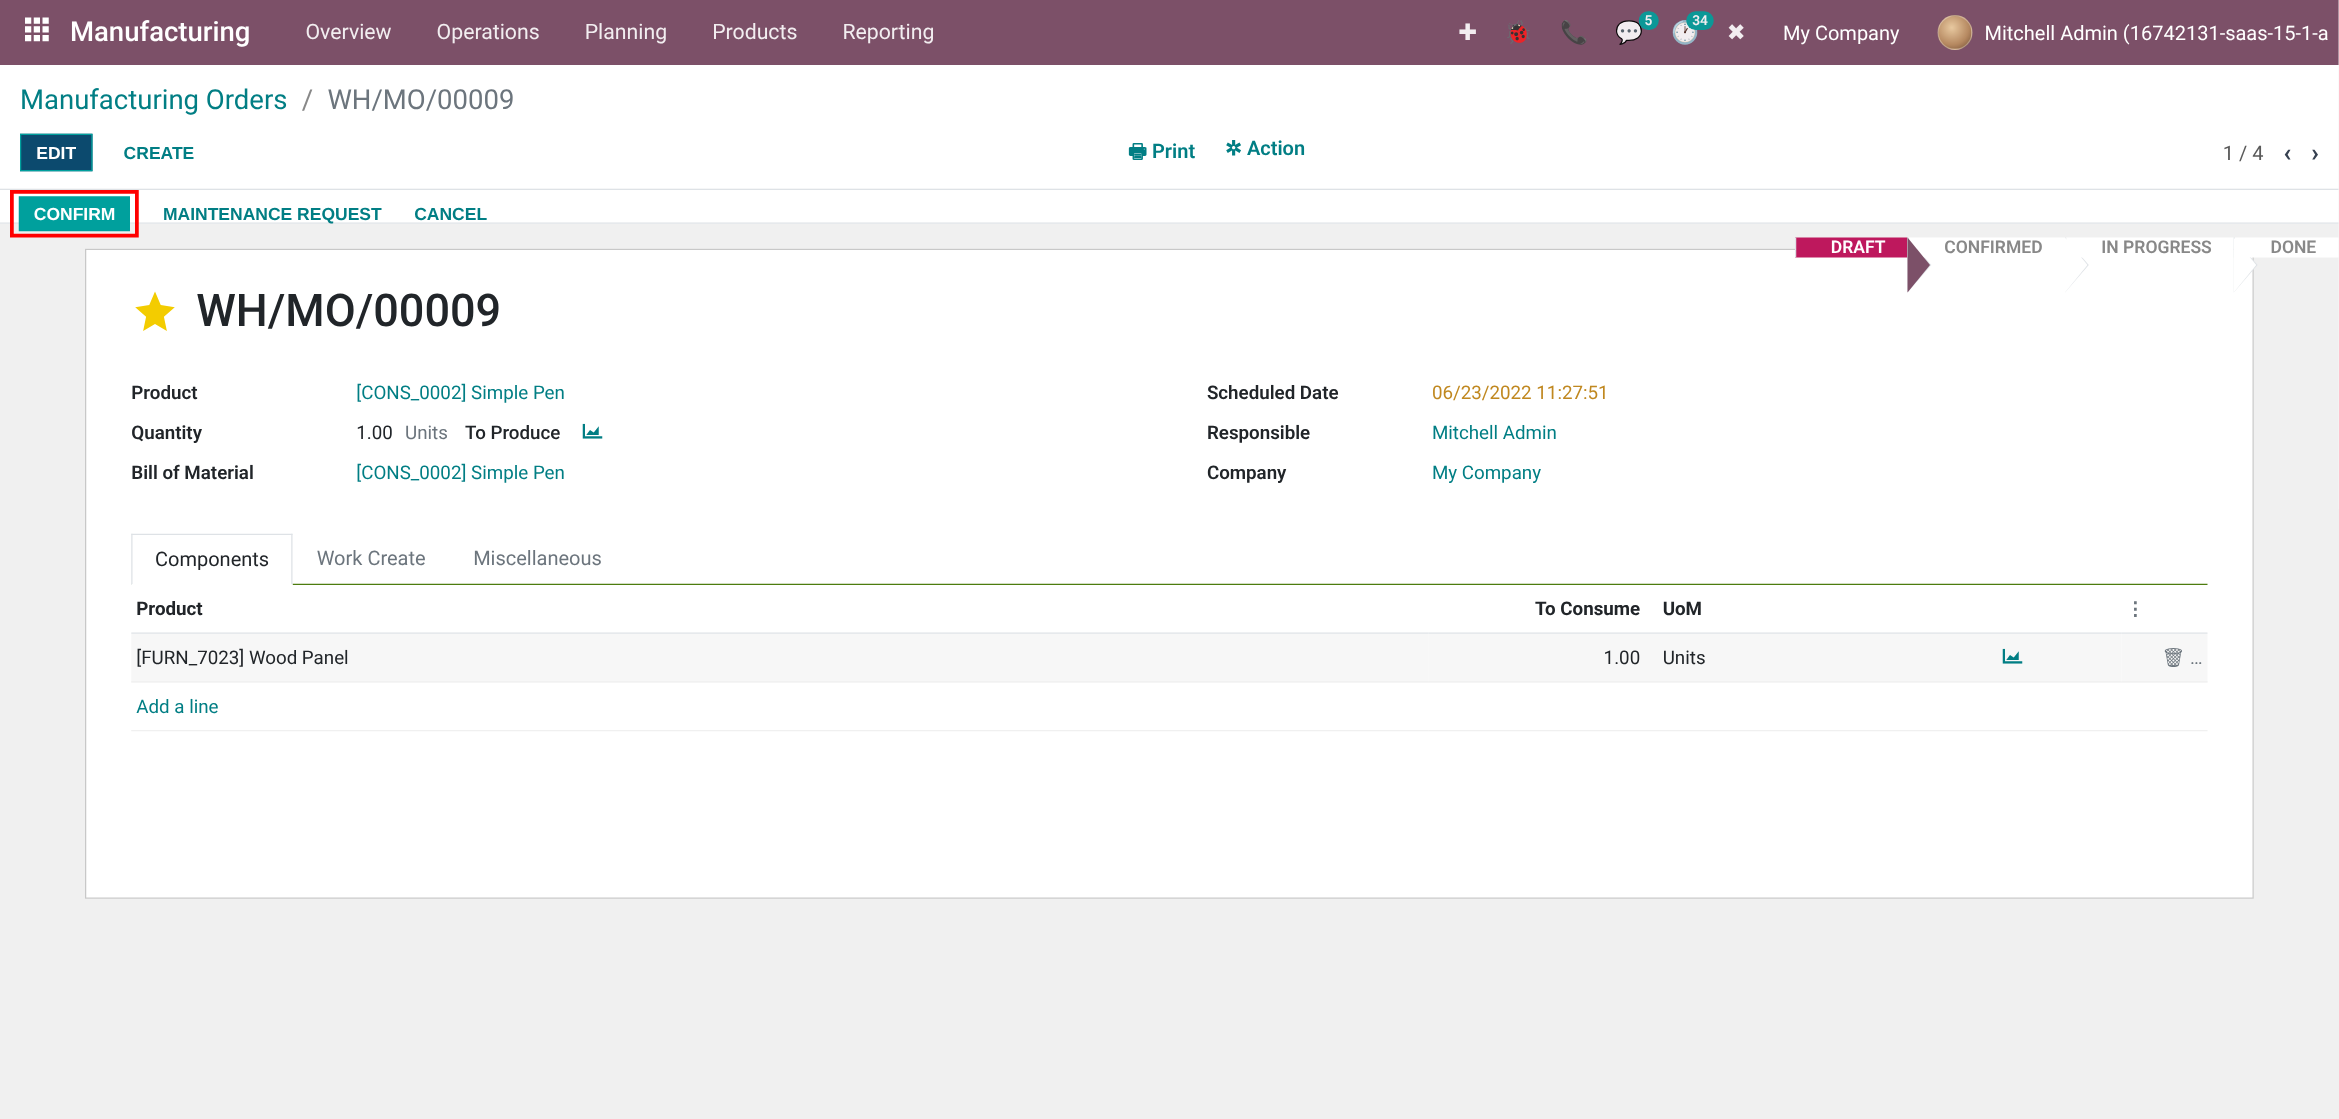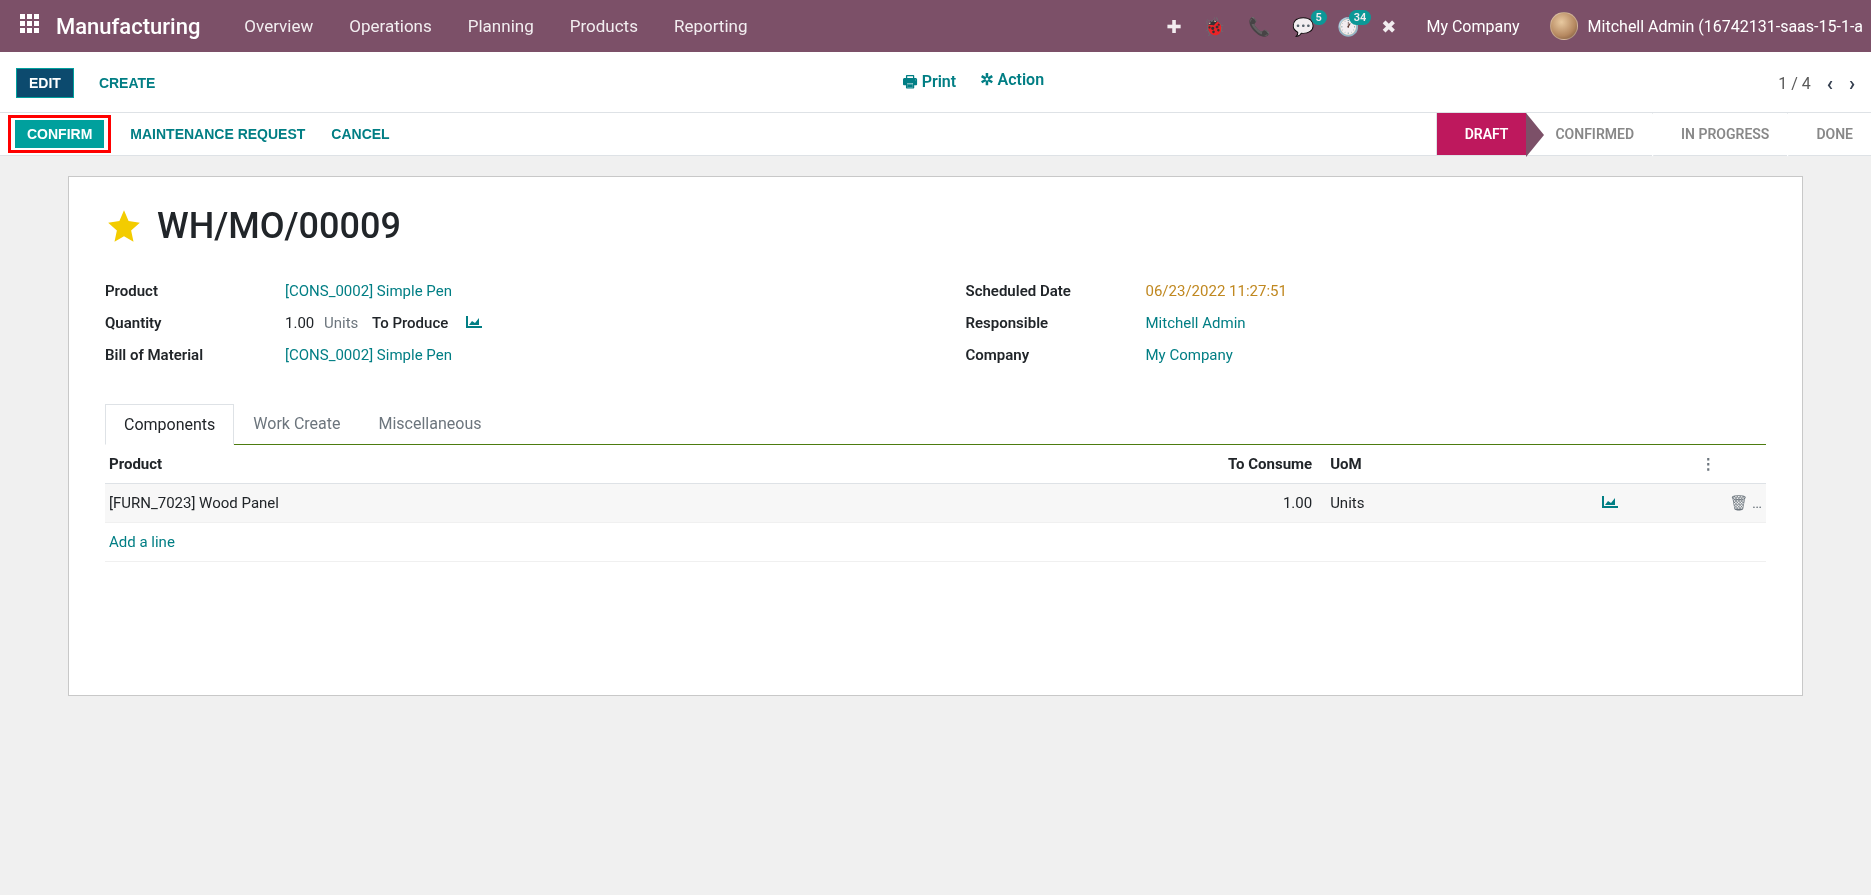--- a/index.html
+++ b/index.html
@@ -101,21 +101,22 @@
 .pager { color: #5a5a5a; font-size: 16px; }
 .chev { color: #374151; font-size: 20px; font-weight: 700; }
 
 
 .status-bar {
   display: flex;
   align-items: stretch;
   border-top: 1px solid #dee2e6;
   border-bottom: 1px solid #dee2e6;
   background: #fff;
-  height: 44px;
+  height: 28px;
+  flex-direction: column;
 }
 .status-left { display: flex; align-items: center; padding-left: 8px; }
 .status-right { margin-left: auto; display: flex; align-items: stretch; }
 .highlight-box {
   border: 3px solid #FF0000;
   padding: 2px 4px;
   display: flex;
   align-items: center;
   margin-right: 6px;
 }
@@ -261,20 +262,25 @@
     <div class="icon-btn">✖</div>
     <div class="company-name">My Company</div>
     <div class="user-info">
       <div class="avatar"></div>
       <span>Mitchell Admin (16742131-saas-15-1-a</span>
     </div>
   </div>
 </div>
 
 <div class="control-panel">
+  <div class="breadcrumb">
+    <span>Manufacturing Orders</span>
+    <span class="sep">/</span>
+    <span class="cur">WH/MO/00009</span>
+  </div>
   <div class="cp-row">
     <div class="cp-left">
       <button class="btn btn-primary">Edit</button>
       <button class="btn">Create</button>
     </div>
     <div class="cp-center">
       <span class="print-action">🖶 <span>Print</span></span>
       <span class="print-action">✲ <span>Action</span></span>
     </div>
     <div class="cp-right">

